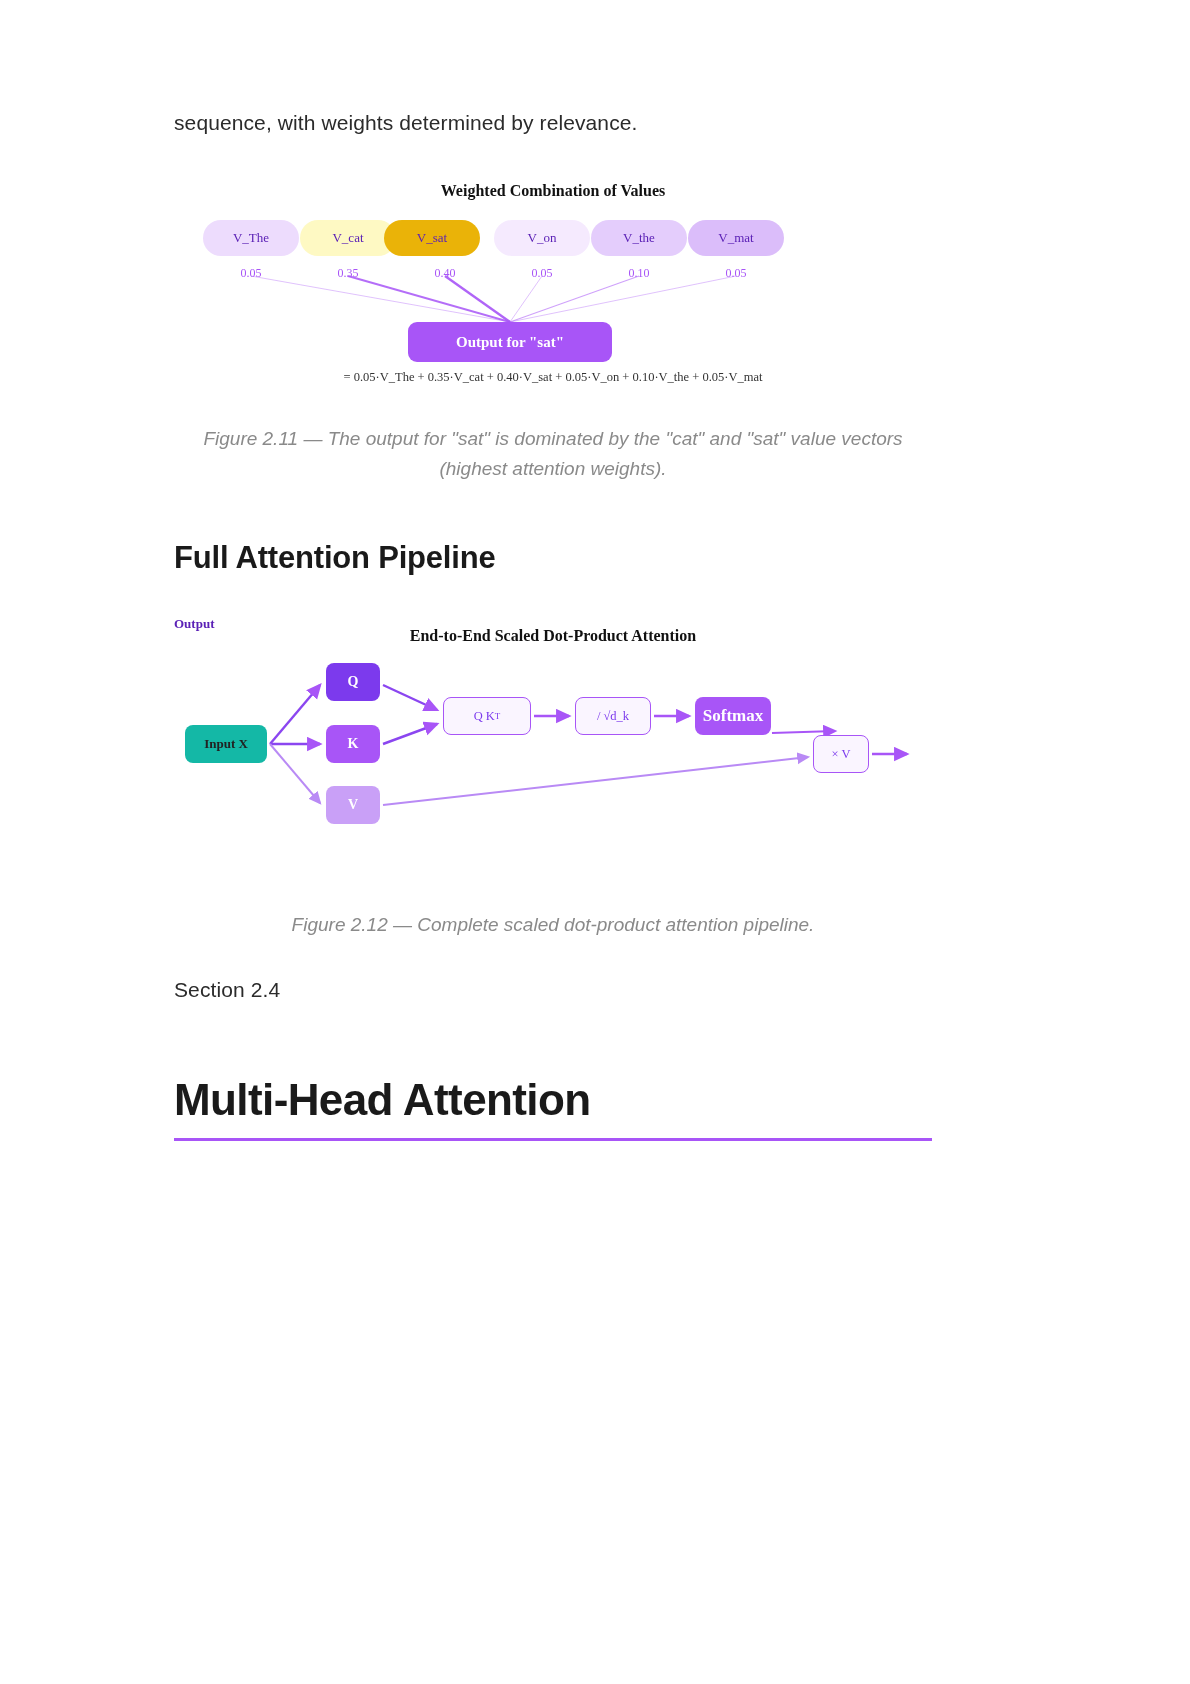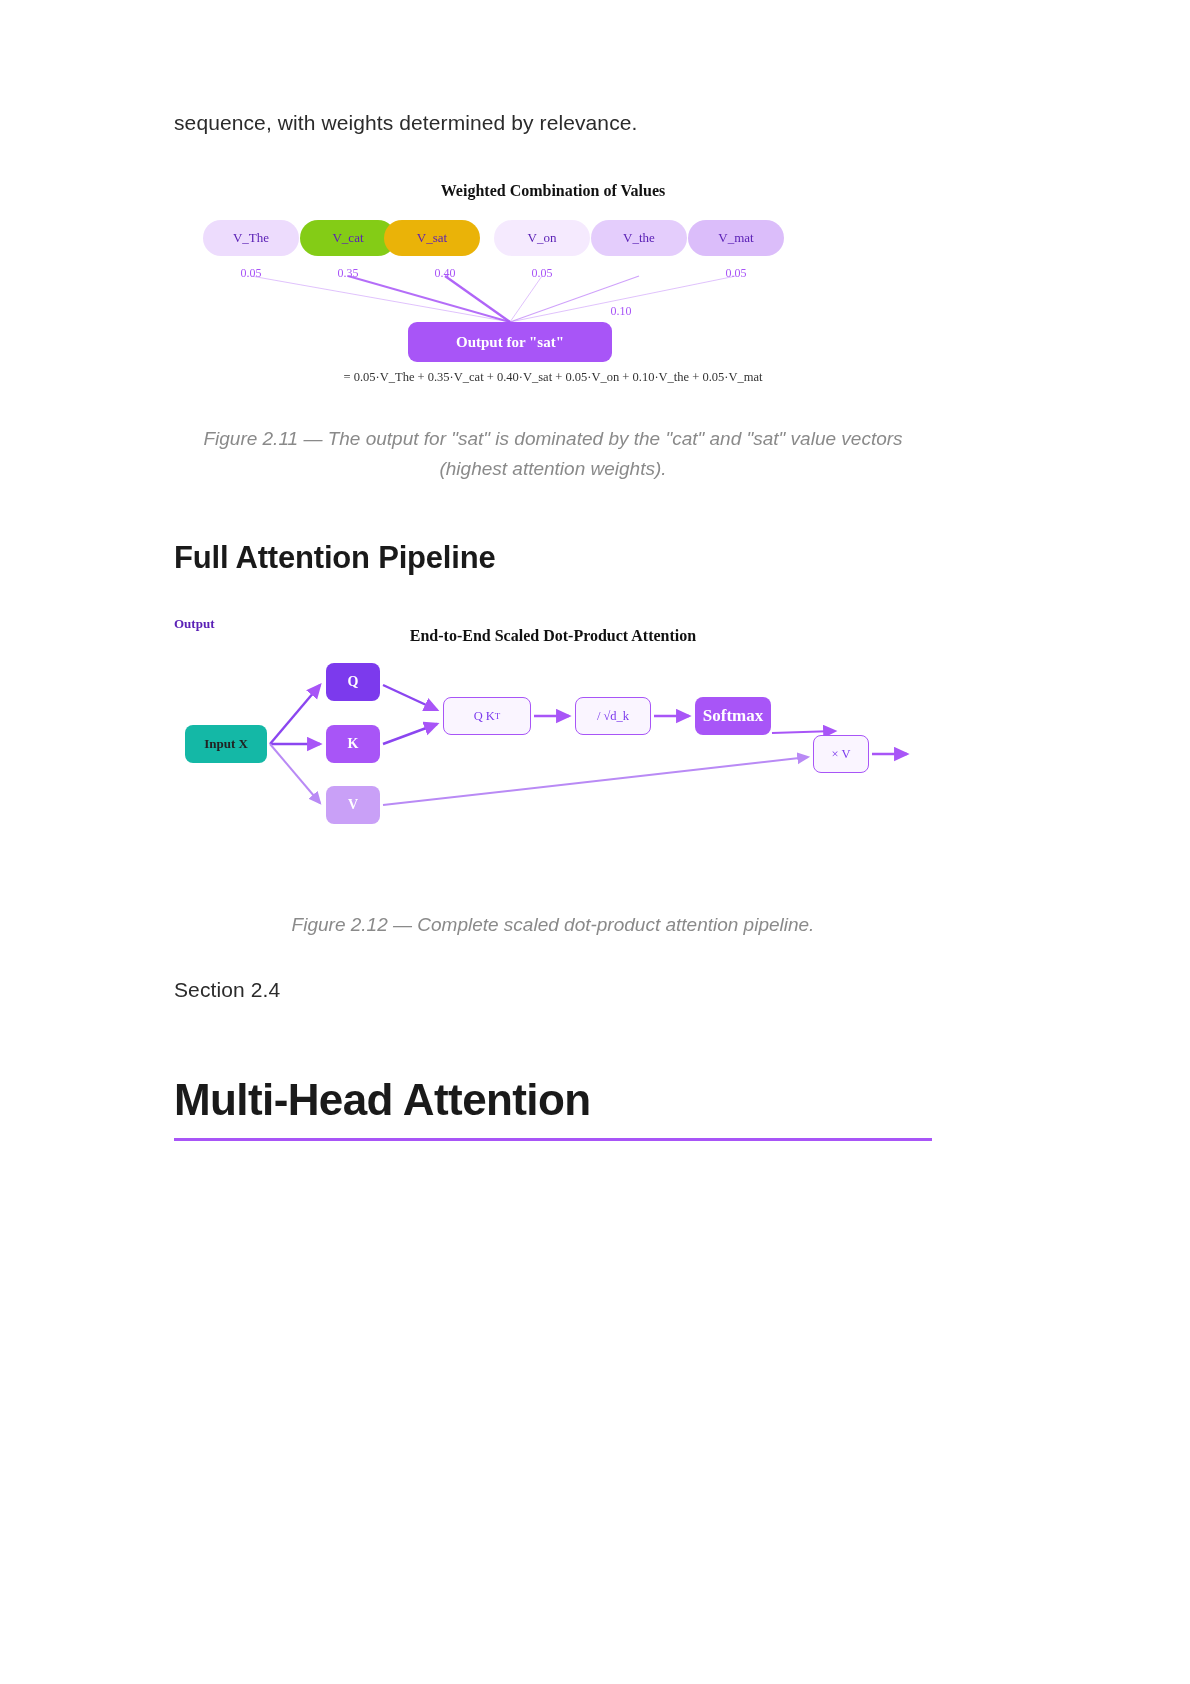--- a/index.html
+++ b/index.html
@@ -128,42 +128,42 @@
       <line x1="271" y1="116" x2="336" y2="162" stroke="#a855f7" stroke-width="2.4" opacity="0.9"></line>
       <line x1="368" y1="116" x2="336" y2="162" stroke="#a855f7" stroke-width="0.8" opacity="0.45"></line>
       <line x1="465" y1="116" x2="336" y2="162" stroke="#a855f7" stroke-width="1.1" opacity="0.55"></line>
       <line x1="562" y1="116" x2="336" y2="162" stroke="#a855f7" stroke-width="0.8" opacity="0.45"></line>
     </svg>
 
     <div class="vrow">
       <div class="vbox" style="left: 29px; background: rgb(237, 220, 253);">
         <span>V_The</span>
       </div>
-      <div class="vbox" style="left: 126px; background: #84cc16;">
+      <div class="vbox" style="left: 126px; background: #fef9c3;">
         <span>V_cat</span>
       </div>
       <div class="vbox" style="left: 210px; background: #eab308;">
         <span>V_sat</span>
       </div>
       <div class="vbox" style="left: 320px; background: rgb(245, 234, 254);">
         <span>V_on</span>
       </div>
       <div class="vbox" style="left: 417px; background: rgb(228, 205, 252);">
         <span>V_the</span>
       </div>
       <div class="vbox" style="left: 514px; background: rgb(219, 189, 250);">
         <span>V_mat</span>
       </div>
     </div>
 
     <div class="wlabel" style="left:29px;">0.05</div>
     <div class="wlabel" style="left:126px;">0.35</div>
     <div class="wlabel" style="left:223px;">0.40</div>
     <div class="wlabel" style="left:320px;">0.05</div>
-    <div class="wlabel" style="left:399px;margin-top:38px;">0.10</div>
+    <div class="wlabel" style="left:417px;">0.10</div>
     <div class="wlabel" style="left:514px;">0.05</div>
 
     <div class="outbox">
       <span>Output for "sat"</span>
     </div>
 
     <div class="formula">= 0.05·V_The + 0.35·V_cat + 0.40·V_sat + 0.05·V_on + 0.10·V_the + 0.05·V_mat</div>
   </div>
 
   <div class="caption" style="top:424px;">Figure 2.11 — The output for "sat" is dominated by the "cat" and "sat" value vectors (highest attention weights).</div>

